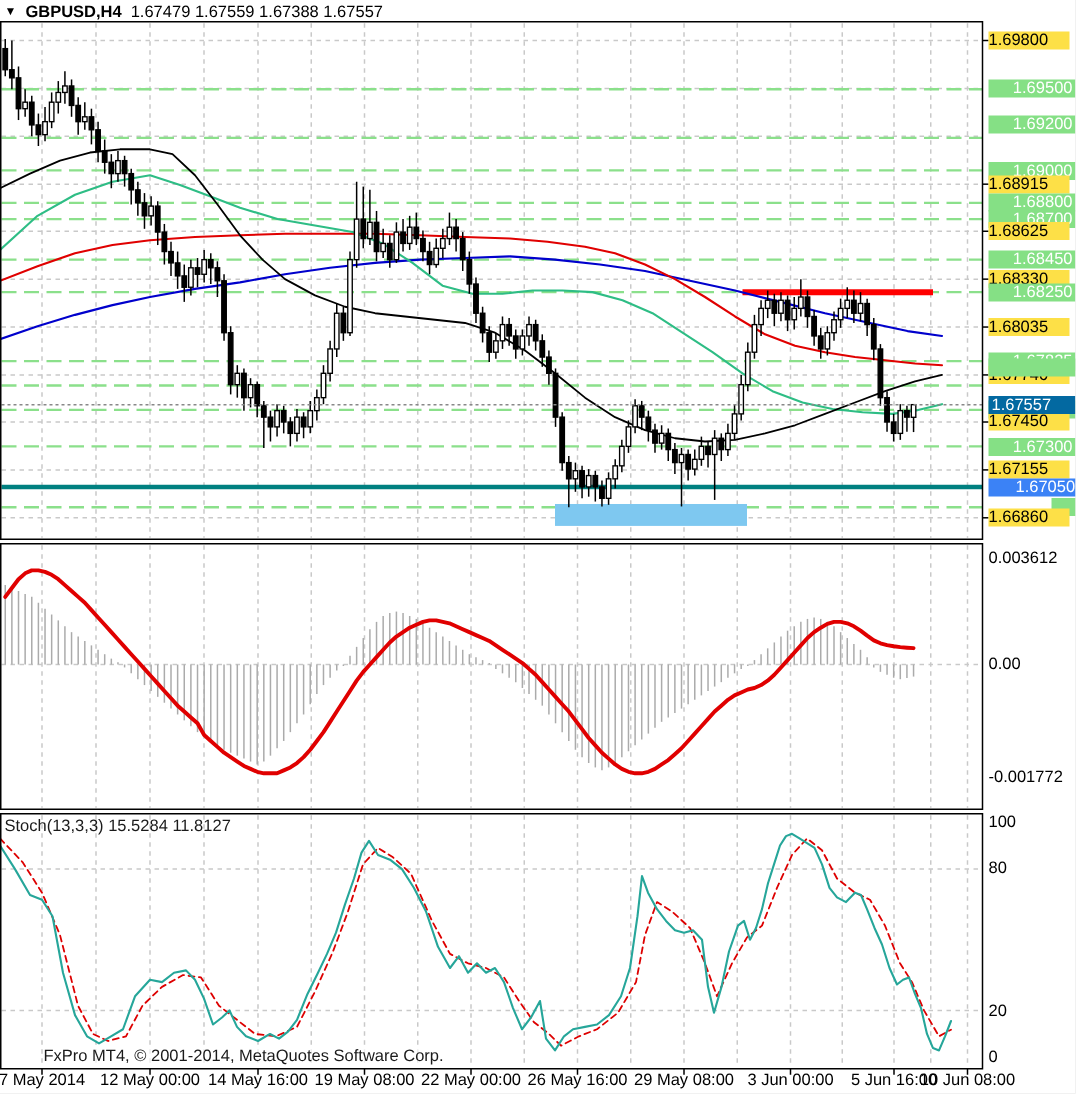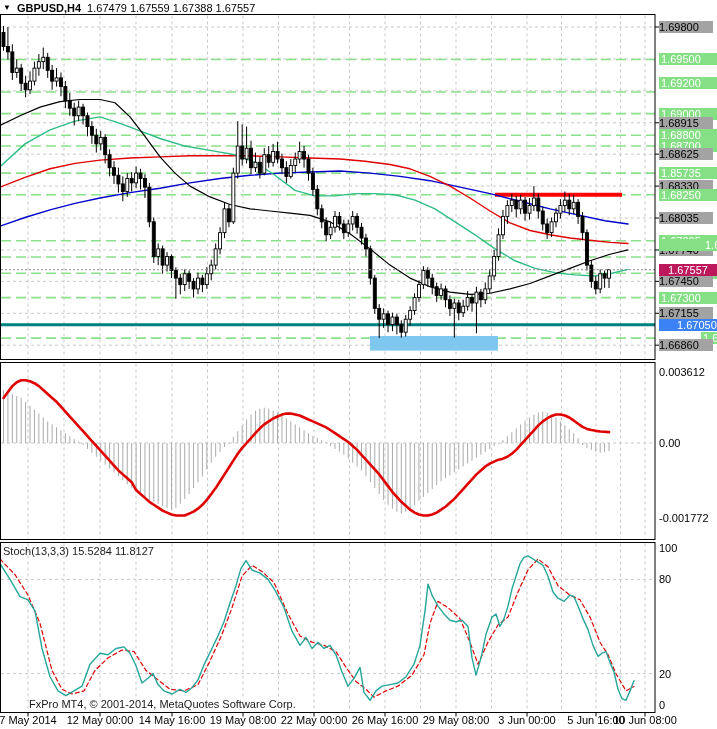--- a/index.html
+++ b/index.html
@@ -4,23 +4,23 @@
 <style>
   html,body{margin:0;padding:0;background:#e8e8e8;}
   #win{position:relative;width:717px;height:729px;background:#ffffff;overflow:hidden;
        font-family:"Liberation Sans",sans-serif;font-size:11px;color:#000;}
   #chart-svg{position:absolute;left:0;top:0;}
   .titlebar{position:absolute;left:3px;top:1px;height:13px;display:flex;align-items:center;gap:6px;z-index:30;}
   .tri{font-size:8px;line-height:10px;}
   .sym{font-weight:bold;}
   .lbl{position:absolute;z-index:20;white-space:nowrap;line-height:12px;}
   .axis-lab{left:659px;width:54px;height:12px;}
-  .axis-grid{background:#a3a3a3;color:#000;}
-  .axis-level{background:#85e085;color:#fff;padding:0 2px;}
-  .axis-current{background:#be185d;color:#fff;padding:0 2px;z-index:25;text-align:center;}
+  .axis-grid{background:#fde047;color:#000;}
+  .axis-level{background:#85e085;color:#fff;padding:0 2px;text-align:right;}
+  .axis-current{background:#0369a1;color:#fff;padding:0 2px;z-index:25;}
   .axis-support{background:#3b82f6;color:#fff;padding:0 18px;}
   .panel-label{position:absolute;left:3px;z-index:20;color:#1a1a1a;}
   .time-lab{position:absolute;transform:translateX(-50%);top:714px;z-index:20;color:#000;}
   .copyright{position:absolute;left:3px;top:698px;z-index:20;color:#1a1a1a;background:rgba(255,255,255,0.65);margin-left:26px;}
 </style>
 </head>
 <body>
 
 <div id="win">
   <svg id="chart-svg" width="717" height="729">
@@ -572,21 +572,21 @@
 
   <div id="labels-layer">
       <div class="lbl axis-lab axis-grid" style="top: 21px;">1.69800</div>
       <div class="lbl axis-lab axis-level" style="top: 53.469px;">1.69500</div>
       <div class="lbl axis-lab axis-level" style="top: 77px;">1.69200</div>
       <div class="lbl axis-lab axis-level" style="top: 107.584px;">1.69000</div>
       <div class="lbl axis-lab axis-grid" style="top: 116.784px;">1.68915</div>
       <div class="lbl axis-lab axis-level" style="top: 129.23px;">1.68800</div>
       <div class="lbl axis-lab axis-level" style="top: 140.053px;">1.68700</div>
       <div class="lbl axis-lab axis-grid" style="top: 148.17px;">1.68625</div>
-      <div class="lbl axis-lab axis-level" style="top: 167.11px;">1.85735</div>
+      <div class="lbl axis-lab axis-level" style="top: 167.11px;">1.68450</div>
       <div class="lbl axis-lab axis-grid" style="top: 180.098px;">1.68330</div>
       <div class="lbl axis-lab axis-level" style="top: 188.756px;">1.68250</div>
       <div class="lbl axis-lab axis-grid" style="top: 212.026px;">1.68035</div>
       <div class="lbl axis-lab axis-level" style="top: 234.754px;">1.67825</div>
       <div class="lbl axis-lab axis-grid" style="top: 243.954px;">1.67740</div>
       <div class="lbl axis-lab axis-level" style="top: 239px; padding-left: 46px;">1.67675</div>
       <div class="lbl axis-lab axis-current" style="top: 263.76px;">1.67557</div>
       <div class="lbl axis-lab axis-level" style="top: 267.223px;">1.67525</div>
       <div class="lbl axis-lab axis-grid" style="top: 275.34px;">1.67450</div>
       <div class="lbl axis-lab axis-level" style="top: 291.575px;">1.67300</div>

